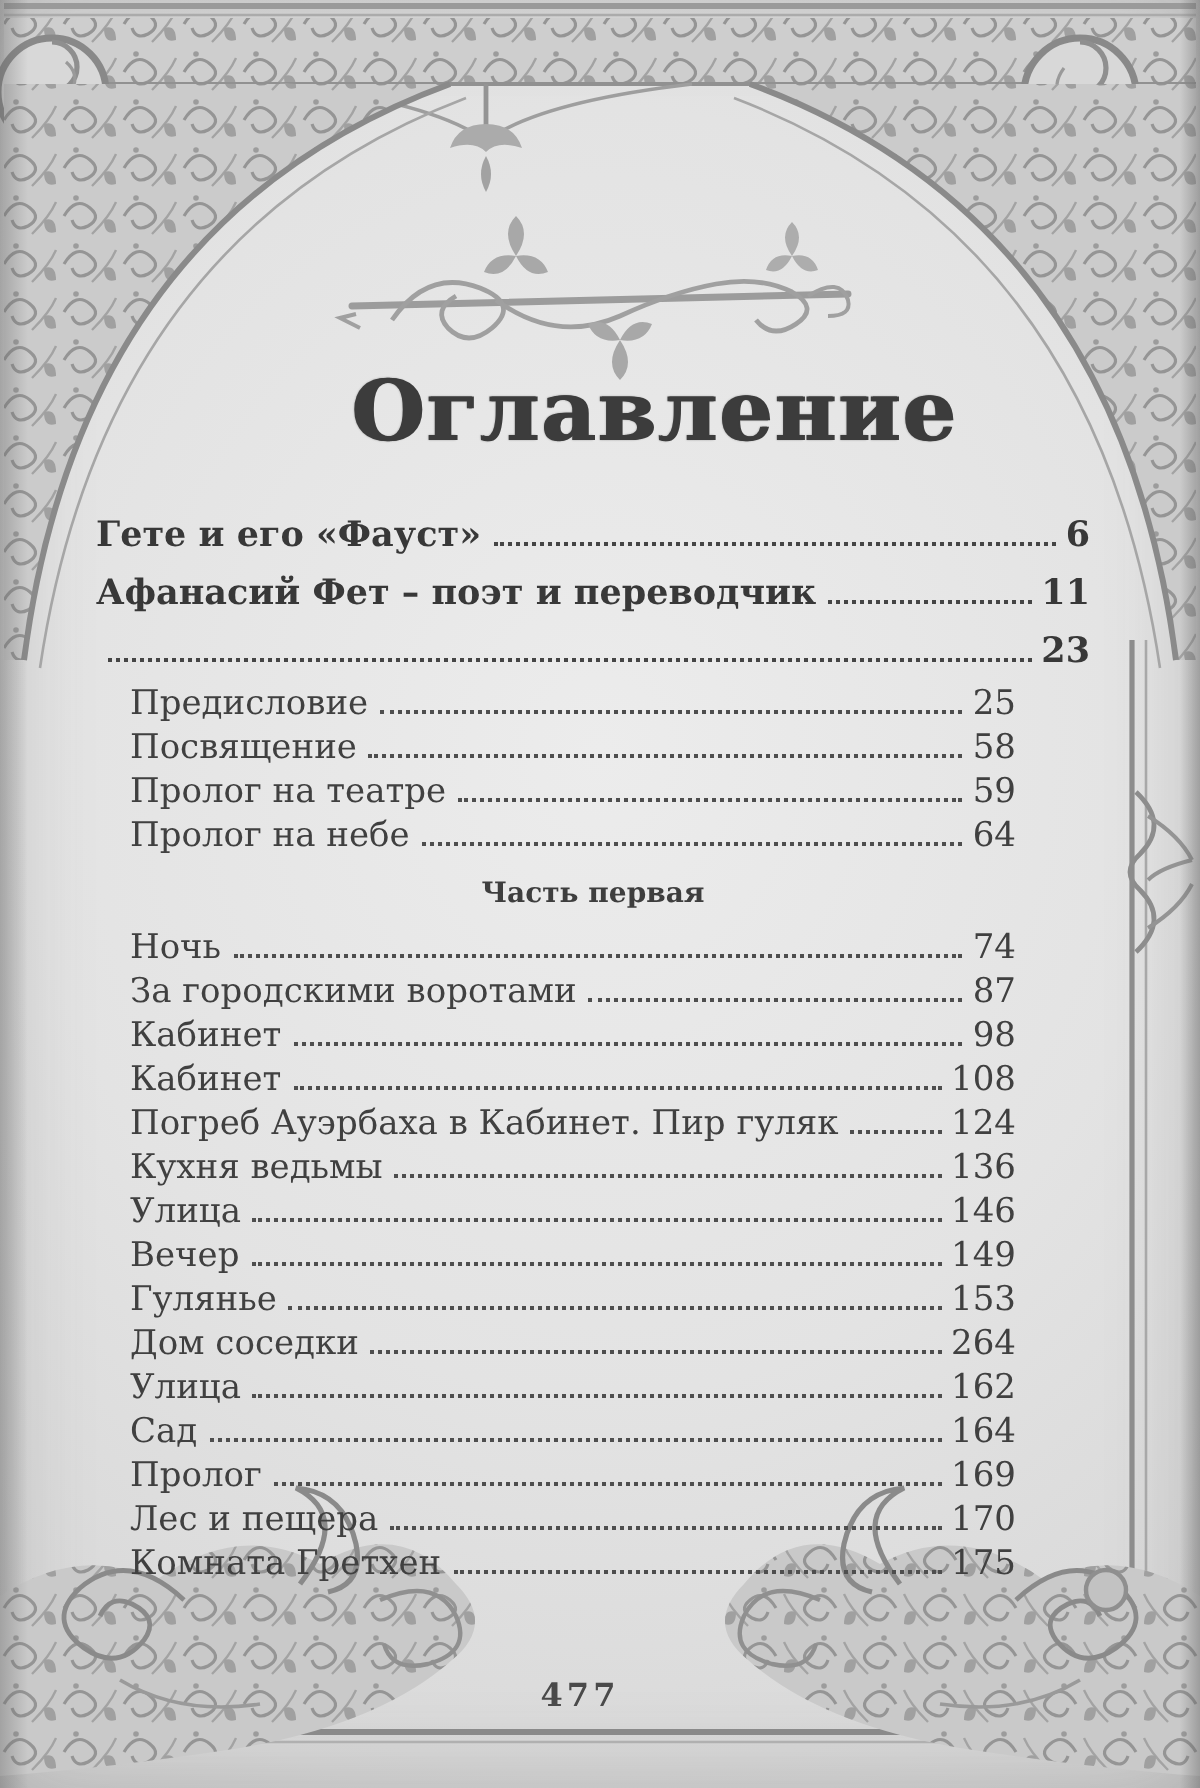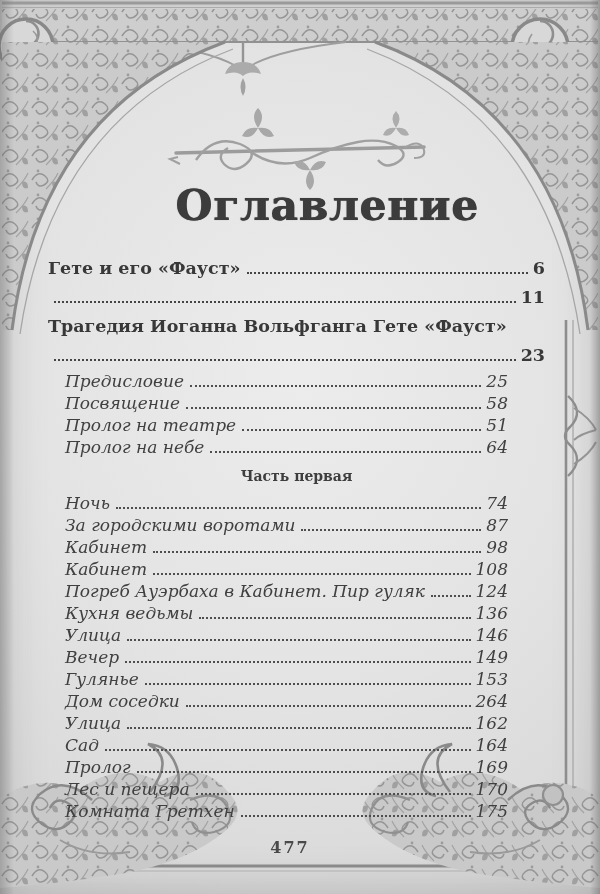--- a/index.html
+++ b/index.html
@@ -22,21 +22,21 @@
   svg.frame{position:absolute; left:0; top:0; z-index:1; pointer-events:none;}
   .title{
     position:absolute; top:181px; left:0; width:572px; text-align:center;
     font-size:42px; font-weight:bold; color:#3c3c3c; letter-spacing:1px; z-index:2;
     text-shadow:1px 0 0 currentColor, 0 0 1px rgba(40,40,40,.4);
     padding-left:41px;
   }
   .toc{position:absolute; left:48px; top:254px; width:497px; z-index:2; color:#3b3b3b;}
   .toc-row{display:flex; align-items:baseline; white-space:nowrap;}
   .toc-row.bold{font-weight:bold; font-size:17.5px; line-height:29px; color:#383838;}
-  .toc-row.norm{font-size:17px; line-height:22px; padding-left:17px; padding-right:37px; color:#404040;font-style:italic;}
+  .toc-row.norm{font-size:17px; line-height:22px; padding-left:17px; padding-right:37px; color:#404040;}
   .toc-row .lab{flex:0 0 auto;text-align:center;}
   .leader{
     flex:1 1 auto; min-width:12px; height:0;
     border-bottom:2px dotted #4e4e4e; margin:0 2px 1px 6px; align-self:baseline;
   }
   .toc-row.bold .leader{border-bottom:2.5px dotted #454545;}
   .pg{flex:0 0 auto; padding-left:3px;}
   .toc-heading{
     text-align:center; font-weight:bold; font-size:14px; line-height:26px;
     margin:5px 0 3px; color:#3e3e3e;
@@ -140,44 +140,42 @@
 
   <div class="title">Оглавление</div>
 
   <div class="toc" id="toc">
       <div class="toc-row bold">
         <span class="lab">Гете и его «Фауст»</span>
         <span class="leader"></span>
         <span class="pg">6</span>
       </div>
       <div class="toc-row bold">
+        <span class="lab">Афанасий Фет – поэт и переводчик</span>
         <span class="leader"></span>
         <span class="pg">11</span>
       </div>
       <div class="toc-row bold">
-        <span class="lab">Трагедия Иоганна Вольфганга Гете «Фауст»</span>
-      </div>
-      <div class="toc-row bold">
         <span class="leader"></span>
         <span class="pg">23</span>
       </div>
       <div class="toc-row norm">
         <span class="lab">Предисловие</span>
         <span class="leader"></span>
         <span class="pg">25</span>
       </div>
       <div class="toc-row norm">
         <span class="lab">Посвящение</span>
         <span class="leader"></span>
         <span class="pg">58</span>
       </div>
       <div class="toc-row norm">
         <span class="lab">Пролог на театре</span>
         <span class="leader"></span>
-        <span class="pg">51</span>
+        <span class="pg">59</span>
       </div>
       <div class="toc-row norm">
         <span class="lab">Пролог на небе</span>
         <span class="leader"></span>
         <span class="pg">64</span>
       </div>
       <div class="toc-heading">Часть первая</div>
       <div class="toc-row norm">
         <span class="lab">Ночь</span>
         <span class="leader"></span>

